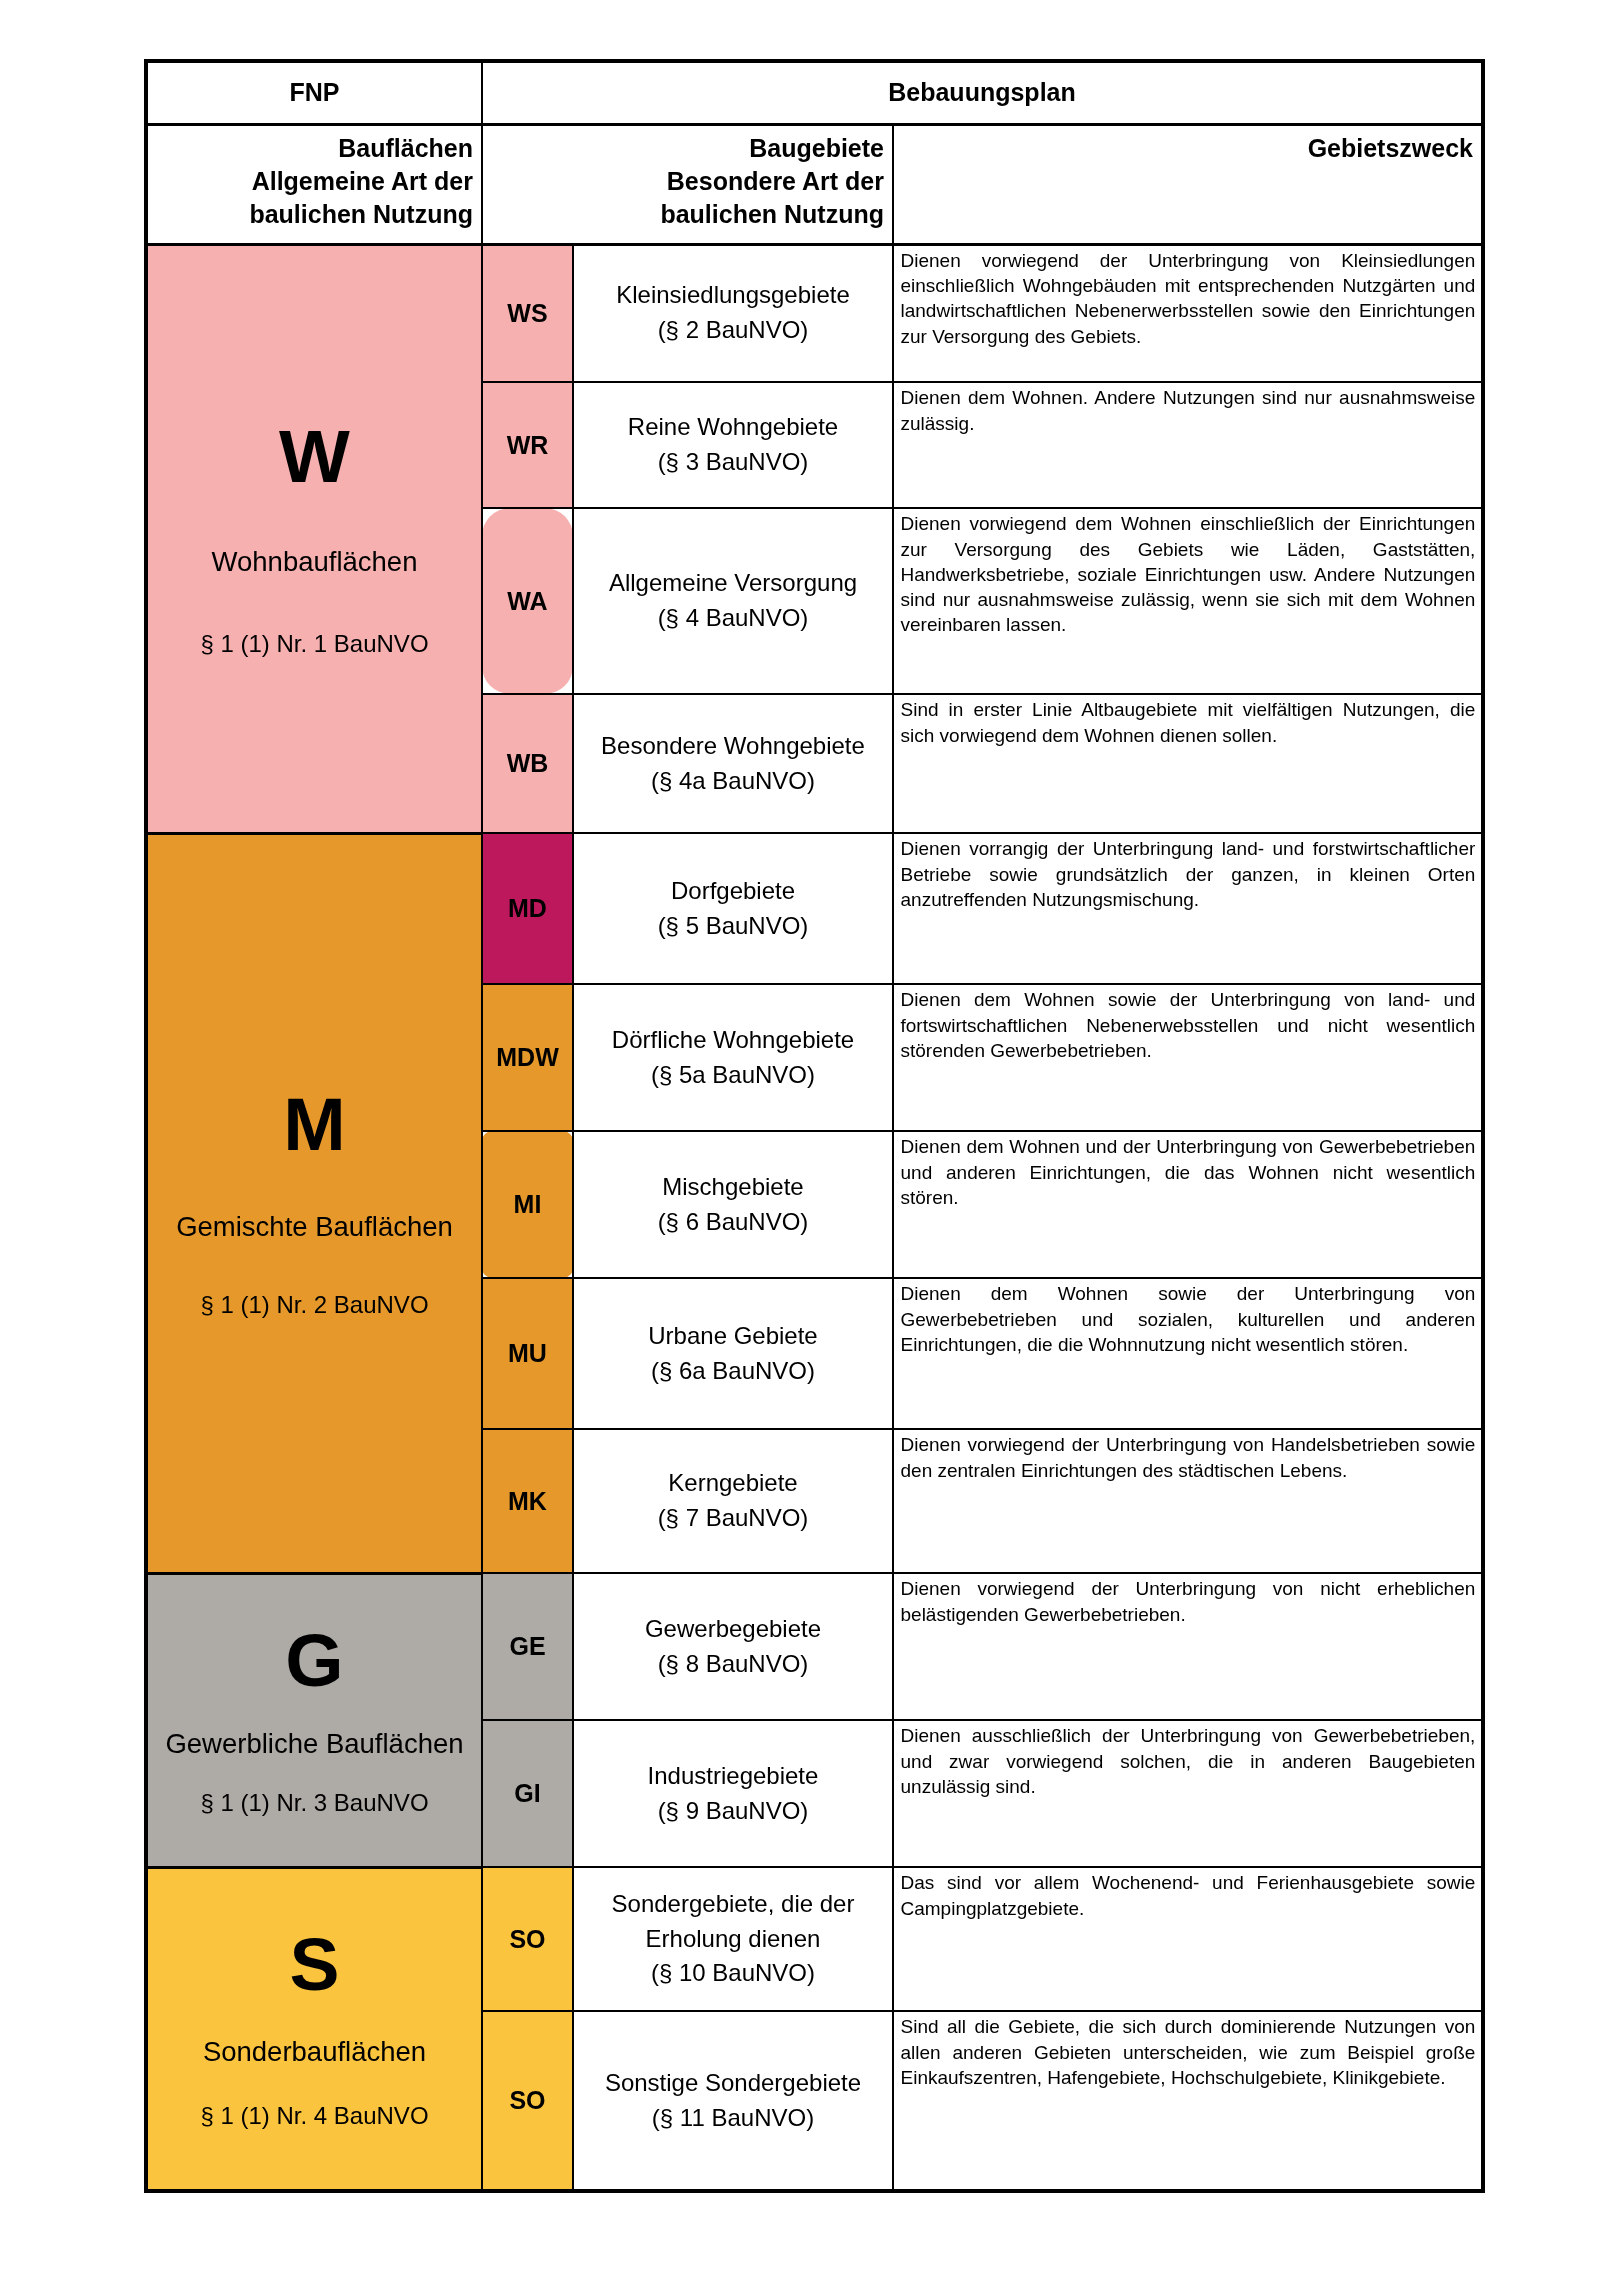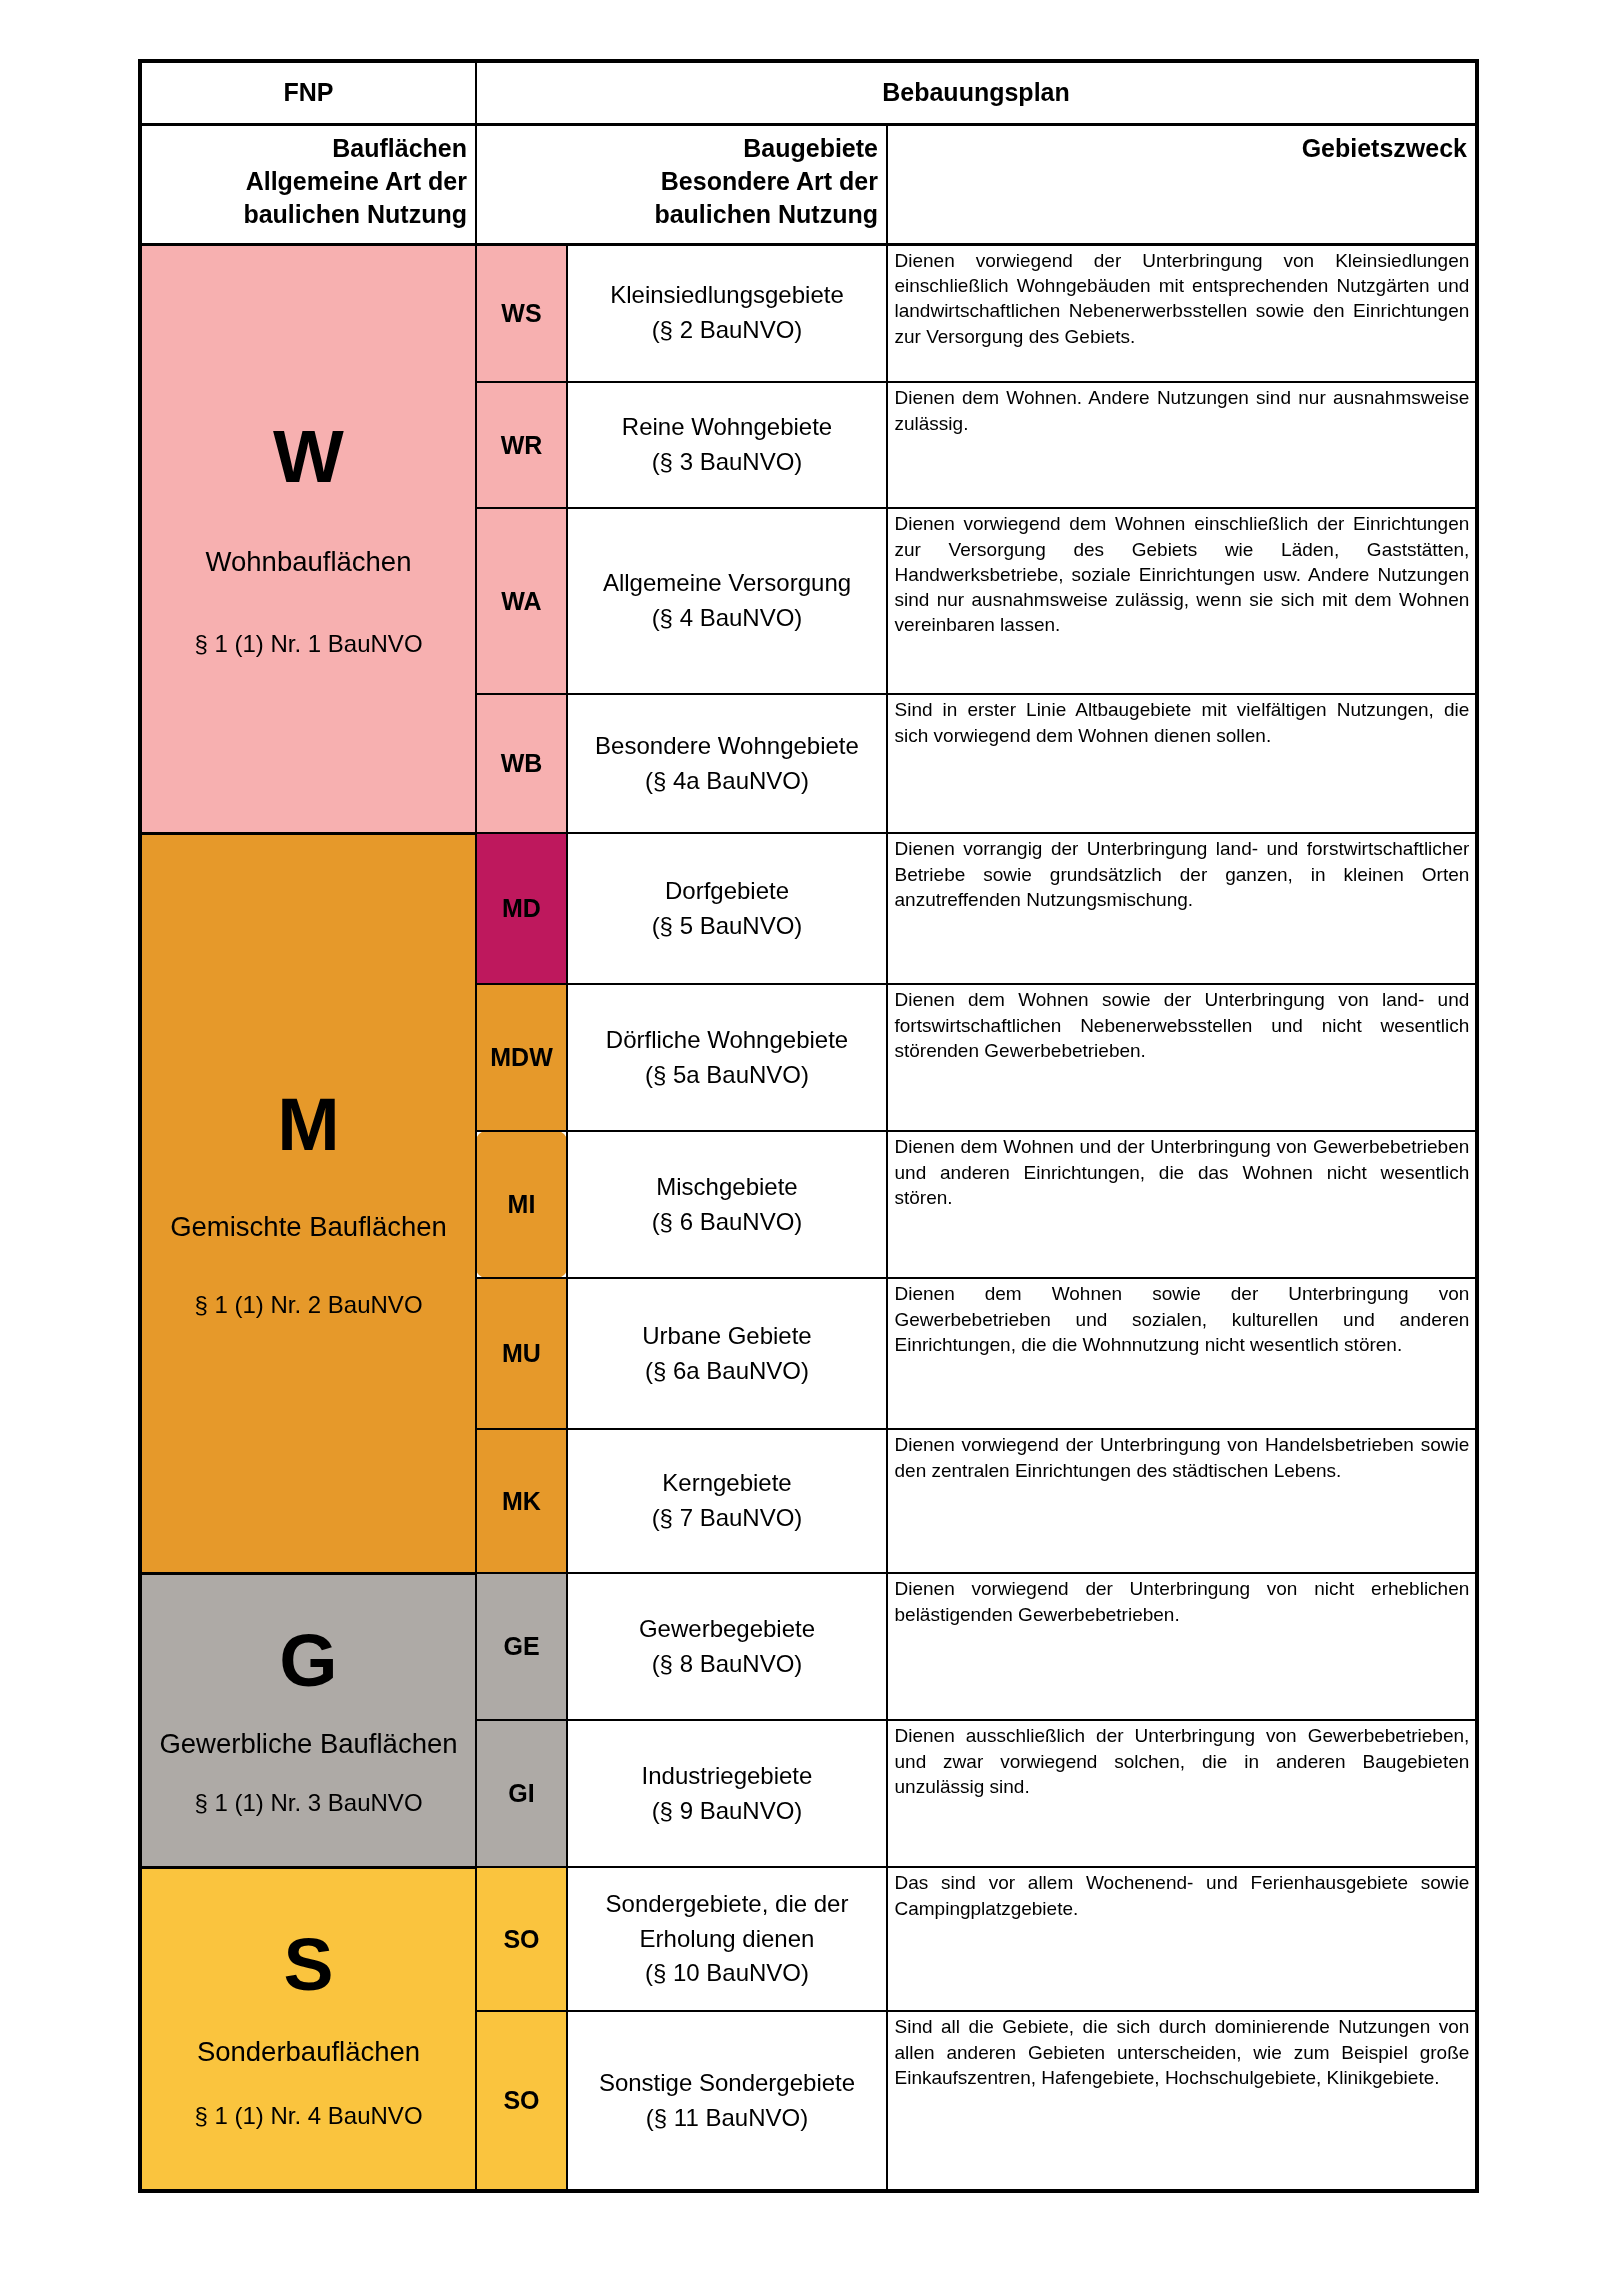--- a/index.html
+++ b/index.html
@@ -11,21 +11,21 @@
   }
   .page {
     position: relative;
     width: 1621px;
     height: 2295px;
     background: #ffffff;
     overflow: hidden;
   }
   table.zoning-table {
     position: absolute;
-    left: 138px;
+    left: 144px;
     top: 59px;
     width: 1337px;
     border-collapse: collapse;
     table-layout: fixed;
     border: 4.9px solid #000;
   }
   .zoning-table th, .zoning-table td {
     border: 2.4px solid #000;
     box-sizing: border-box;
   }
@@ -149,21 +149,21 @@
         </tr>
         <tr style="height: 126px;">
           <td class="code-cell" style="background: rgb(247, 176, 176);">WR</td>
           <td class="name-cell">
             <div>Reine Wohngebiete</div>
             <div>(§ 3 BauNVO)</div>
           </td>
           <td class="zweck-cell">Dienen dem Wohnen. Andere Nutzungen sind nur ausnahmsweise zulässig.</td>
         </tr>
         <tr style="height: 186px;">
-          <td class="code-cell" style="background: rgb(247, 176, 176);">WA</td>
+          <td class="code-cell" style="background: rgb(247, 176, 176); border-radius: 28px;">WA</td>
           <td class="name-cell">
             <div>Allgemeine Versorgung</div>
             <div>(§ 4 BauNVO)</div>
           </td>
           <td class="zweck-cell">Dienen vorwiegend dem Wohnen einschließlich der Einrichtungen zur Versorgung des Gebiets wie Läden, Gaststätten, Handwerksbetriebe, soziale Einrichtungen usw. Andere Nutzungen sind nur ausnahmsweise zulässig, wenn sie sich mit dem Wohnen vereinbaren lassen.</td>
         </tr>
         <tr style="height: 139px;">
           <td class="code-cell" style="background: rgb(247, 176, 176);">WB</td>
           <td class="name-cell">
             <div>Besondere Wohngebiete</div>

